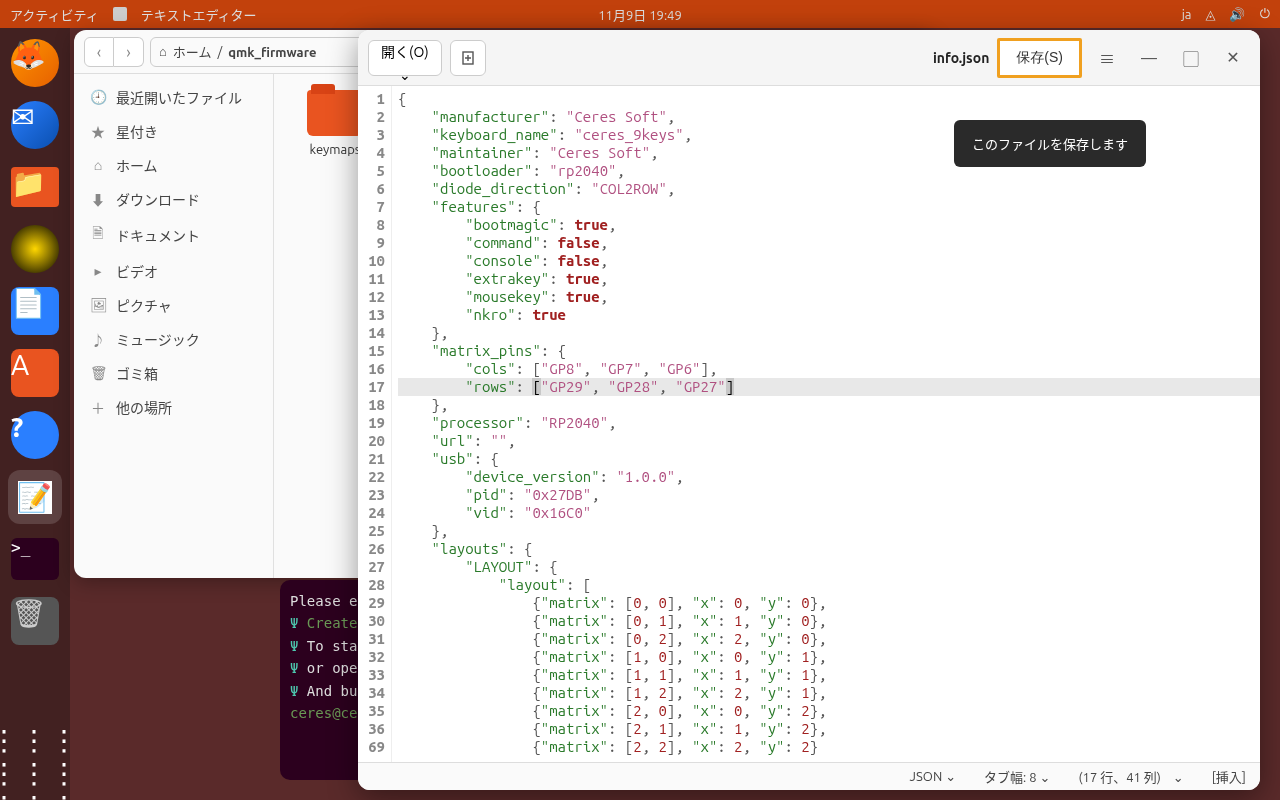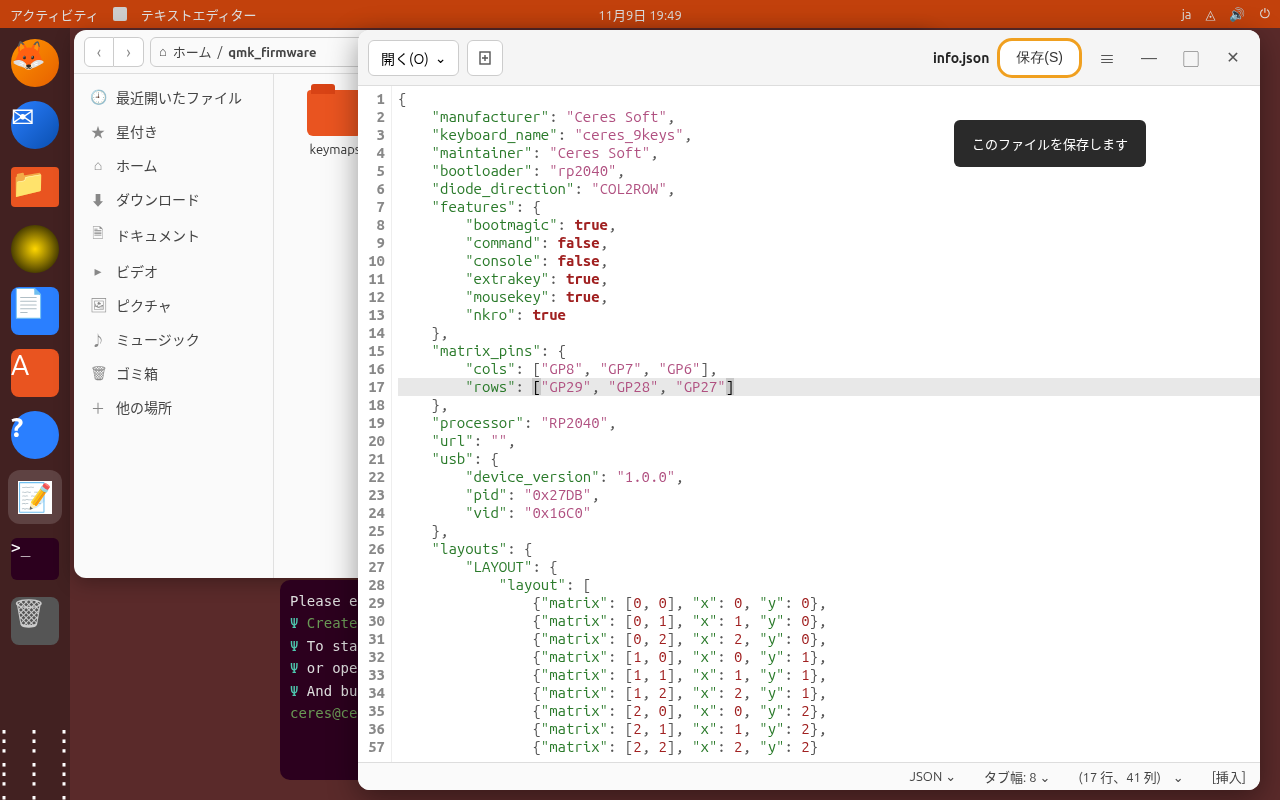--- a/index.html
+++ b/index.html
@@ -42,26 +42,26 @@
 .folder-icon { width: 56px; height: 46px; background: #e95420; border-radius: 4px 4px 6px 6px; margin: 0 auto 6px; position: relative; }
 .folder-icon::before { content: ""; position: absolute; top: -6px; left: 4px; width: 24px; height: 10px; background: #d84315; border-radius: 3px 3px 0 0; }
 .folder-label { font-size: 13px; color: #333; }
 
 .terminal { position: absolute; left: 280px; top: 580px; width: 660px; height: 200px; background: #2c001e; color: #ddd; font-family: monospace; font-size: 14px; padding: 10px; border-radius: 10px; line-height: 1.6; }
 .term-cyan { color: #4ec9b0; }
 .term-green { color: #6a9955; margin-top: 32px; }
 
 .editor { position: absolute; left: 358px; top: 30px; width: 902px; height: 760px; background: #fff; border-radius: 12px; box-shadow: 0 8px 30px rgba(0,0,0,0.4); display: flex; flex-direction: column; overflow: hidden; }
 .editor-header { height: 56px; display: flex; align-items: center; padding: 0 10px; gap: 8px; border-bottom: 1px solid #ddd; background: #f5f5f5; }
-.ed-open { height: 36px; padding: 0 12px; border: 1px solid #ccc; background: #fff; border-radius: 6px; display: flex; align-items: center; gap: 6px; font-size: 14px; }
+.ed-open { height: 36px; padding: 0 12px; border: 1px solid #ccc; background: #fff; border-radius: 6px; display: flex; align-items: center; gap: 6px; font-size: 14px; flex-direction: column; }
 .ed-newtab { width: 36px; height: 36px; border: 1px solid #ccc; background: #fff; border-radius: 6px; display: flex; align-items: center; justify-content: center; }
 .ed-title { flex: 1; text-align: right; }
 .ed-title-main { font-weight: bold; font-size: 14px; color: #222; }
 .ed-title-sub { font-size: 12px; color: #888; }
-.ed-save { height: 40px; padding: 0 16px; border: 3px solid #f0a020; background: #fff; border-radius: 15px; font-size: 14px; color: #333; }
+.ed-save { height: 40px; padding: 0 16px; border: 3px solid #f0a020; background: #fff; border-radius: 2px; font-size: 14px; color: #333; }
 .ed-iconbtn { width: 34px; height: 34px; border-radius: 6px; display: flex; align-items: center; justify-content: center; color: #555; font-size: 16px; }
 
 .tooltip { position: absolute; right: 114px; top: 90px; background: #2a2a2a; color: #fff; padding: 14px 18px; font-size: 13px; border-radius: 6px; z-index: 10; }
 
 .editor-body { flex: 1; display: flex; font-family: "Ubuntu Mono", monospace; font-size: 15px; overflow: hidden; background: #fff; }
 .gutter { width: 34px; text-align: right; padding: 4px 6px 4px 0; color: #888; background: #fff; user-select: none; border-right: 1px solid #eee; }
 .gutter div { height: 18px; line-height: 18px; font-weight: bold; }
 .code { flex: 1; padding: 4px 0 4px 6px; white-space: pre; }
 .code-line { height: 18px; line-height: 18px; }
 .code-line.hl { background: #e8e8e8; }
@@ -258,21 +258,21 @@
         <div>27</div>
         <div>28</div>
         <div>29</div>
         <div>30</div>
         <div>31</div>
         <div>32</div>
         <div>33</div>
         <div>34</div>
         <div>35</div>
         <div>36</div>
-        <div>57</div>
+        <div>69</div>
       </div>
     <div class="code" id="code"><div class="code-line"><span class="tok-brace">{</span></div><div class="code-line">    <span class="tok-key">"manufacturer"</span><span class="tok-punc">:</span> <span class="tok-str">"Ceres Soft"</span><span class="tok-punc">,</span></div><div class="code-line">    <span class="tok-key">"keyboard_name"</span><span class="tok-punc">:</span> <span class="tok-str">"ceres_9keys"</span><span class="tok-punc">,</span></div><div class="code-line">    <span class="tok-key">"maintainer"</span><span class="tok-punc">:</span> <span class="tok-str">"Ceres Soft"</span><span class="tok-punc">,</span></div><div class="code-line">    <span class="tok-key">"bootloader"</span><span class="tok-punc">:</span> <span class="tok-str">"rp2040"</span><span class="tok-punc">,</span></div><div class="code-line">    <span class="tok-key">"diode_direction"</span><span class="tok-punc">:</span> <span class="tok-str">"COL2ROW"</span><span class="tok-punc">,</span></div><div class="code-line">    <span class="tok-key">"features"</span><span class="tok-punc">:</span> <span class="tok-brace">{</span></div><div class="code-line">        <span class="tok-key">"bootmagic"</span><span class="tok-punc">:</span> <span class="tok-kw">true</span><span class="tok-punc">,</span></div><div class="code-line">        <span class="tok-key">"command"</span><span class="tok-punc">:</span> <span class="tok-kw">false</span><span class="tok-punc">,</span></div><div class="code-line">        <span class="tok-key">"console"</span><span class="tok-punc">:</span> <span class="tok-kw">false</span><span class="tok-punc">,</span></div><div class="code-line">        <span class="tok-key">"extrakey"</span><span class="tok-punc">:</span> <span class="tok-kw">true</span><span class="tok-punc">,</span></div><div class="code-line">        <span class="tok-key">"mousekey"</span><span class="tok-punc">:</span> <span class="tok-kw">true</span><span class="tok-punc">,</span></div><div class="code-line">        <span class="tok-key">"nkro"</span><span class="tok-punc">:</span> <span class="tok-kw">true</span></div><div class="code-line">    <span class="tok-brace">}</span><span class="tok-punc">,</span></div><div class="code-line">    <span class="tok-key">"matrix_pins"</span><span class="tok-punc">:</span> <span class="tok-brace">{</span></div><div class="code-line">        <span class="tok-key">"cols"</span><span class="tok-punc">:</span> <span class="tok-brace">[</span><span class="tok-str">"GP8"</span><span class="tok-punc">,</span> <span class="tok-str">"GP7"</span><span class="tok-punc">,</span> <span class="tok-str">"GP6"</span><span class="tok-brace">]</span><span class="tok-punc">,</span></div><div class="code-line hl">        <span class="tok-key">"rows"</span><span class="tok-punc">:</span> <span class="sel">[</span><span class="tok-str">"GP29"</span><span class="tok-punc">,</span> <span class="tok-str">"GP28"</span><span class="tok-punc">,</span> <span class="tok-str">"GP27"</span><span class="sel">]</span></div><div class="code-line">    <span class="tok-brace">}</span><span class="tok-punc">,</span></div><div class="code-line">    <span class="tok-key">"processor"</span><span class="tok-punc">:</span> <span class="tok-str">"RP2040"</span><span class="tok-punc">,</span></div><div class="code-line">    <span class="tok-key">"url"</span><span class="tok-punc">:</span> <span class="tok-str">""</span><span class="tok-punc">,</span></div><div class="code-line">    <span class="tok-key">"usb"</span><span class="tok-punc">:</span> <span class="tok-brace">{</span></div><div class="code-line">        <span class="tok-key">"device_version"</span><span class="tok-punc">:</span> <span class="tok-str">"1.0.0"</span><span class="tok-punc">,</span></div><div class="code-line">        <span class="tok-key">"pid"</span><span class="tok-punc">:</span> <span class="tok-str">"0x27DB"</span><span class="tok-punc">,</span></div><div class="code-line">        <span class="tok-key">"vid"</span><span class="tok-punc">:</span> <span class="tok-str">"0x16C0"</span></div><div class="code-line">    <span class="tok-brace">}</span><span class="tok-punc">,</span></div><div class="code-line">    <span class="tok-key">"layouts"</span><span class="tok-punc">:</span> <span class="tok-brace">{</span></div><div class="code-line">        <span class="tok-key">"LAYOUT"</span><span class="tok-punc">:</span> <span class="tok-brace">{</span></div><div class="code-line">            <span class="tok-key">"layout"</span><span class="tok-punc">:</span> <span class="tok-brace">[</span></div><div class="code-line">                <span class="tok-brace">{</span><span class="tok-key">"matrix"</span><span class="tok-punc">:</span> <span class="tok-brace">[</span><span class="tok-num">0</span><span class="tok-punc">,</span> <span class="tok-num">0</span><span class="tok-brace">]</span><span class="tok-punc">,</span> <span class="tok-key">"x"</span><span class="tok-punc">:</span> <span class="tok-num">0</span><span class="tok-punc">,</span> <span class="tok-key">"y"</span><span class="tok-punc">:</span> <span class="tok-num">0</span><span class="tok-brace">}</span><span class="tok-punc">,</span></div><div class="code-line">                <span class="tok-brace">{</span><span class="tok-key">"matrix"</span><span class="tok-punc">:</span> <span class="tok-brace">[</span><span class="tok-num">0</span><span class="tok-punc">,</span> <span class="tok-num">1</span><span class="tok-brace">]</span><span class="tok-punc">,</span> <span class="tok-key">"x"</span><span class="tok-punc">:</span> <span class="tok-num">1</span><span class="tok-punc">,</span> <span class="tok-key">"y"</span><span class="tok-punc">:</span> <span class="tok-num">0</span><span class="tok-brace">}</span><span class="tok-punc">,</span></div><div class="code-line">                <span class="tok-brace">{</span><span class="tok-key">"matrix"</span><span class="tok-punc">:</span> <span class="tok-brace">[</span><span class="tok-num">0</span><span class="tok-punc">,</span> <span class="tok-num">2</span><span class="tok-brace">]</span><span class="tok-punc">,</span> <span class="tok-key">"x"</span><span class="tok-punc">:</span> <span class="tok-num">2</span><span class="tok-punc">,</span> <span class="tok-key">"y"</span><span class="tok-punc">:</span> <span class="tok-num">0</span><span class="tok-brace">}</span><span class="tok-punc">,</span></div><div class="code-line">                <span class="tok-brace">{</span><span class="tok-key">"matrix"</span><span class="tok-punc">:</span> <span class="tok-brace">[</span><span class="tok-num">1</span><span class="tok-punc">,</span> <span class="tok-num">0</span><span class="tok-brace">]</span><span class="tok-punc">,</span> <span class="tok-key">"x"</span><span class="tok-punc">:</span> <span class="tok-num">0</span><span class="tok-punc">,</span> <span class="tok-key">"y"</span><span class="tok-punc">:</span> <span class="tok-num">1</span><span class="tok-brace">}</span><span class="tok-punc">,</span></div><div class="code-line">                <span class="tok-brace">{</span><span class="tok-key">"matrix"</span><span class="tok-punc">:</span> <span class="tok-brace">[</span><span class="tok-num">1</span><span class="tok-punc">,</span> <span class="tok-num">1</span><span class="tok-brace">]</span><span class="tok-punc">,</span> <span class="tok-key">"x"</span><span class="tok-punc">:</span> <span class="tok-num">1</span><span class="tok-punc">,</span> <span class="tok-key">"y"</span><span class="tok-punc">:</span> <span class="tok-num">1</span><span class="tok-brace">}</span><span class="tok-punc">,</span></div><div class="code-line">                <span class="tok-brace">{</span><span class="tok-key">"matrix"</span><span class="tok-punc">:</span> <span class="tok-brace">[</span><span class="tok-num">1</span><span class="tok-punc">,</span> <span class="tok-num">2</span><span class="tok-brace">]</span><span class="tok-punc">,</span> <span class="tok-key">"x"</span><span class="tok-punc">:</span> <span class="tok-num">2</span><span class="tok-punc">,</span> <span class="tok-key">"y"</span><span class="tok-punc">:</span> <span class="tok-num">1</span><span class="tok-brace">}</span><span class="tok-punc">,</span></div><div class="code-line">                <span class="tok-brace">{</span><span class="tok-key">"matrix"</span><span class="tok-punc">:</span> <span class="tok-brace">[</span><span class="tok-num">2</span><span class="tok-punc">,</span> <span class="tok-num">0</span><span class="tok-brace">]</span><span class="tok-punc">,</span> <span class="tok-key">"x"</span><span class="tok-punc">:</span> <span class="tok-num">0</span><span class="tok-punc">,</span> <span class="tok-key">"y"</span><span class="tok-punc">:</span> <span class="tok-num">2</span><span class="tok-brace">}</span><span class="tok-punc">,</span></div><div class="code-line">                <span class="tok-brace">{</span><span class="tok-key">"matrix"</span><span class="tok-punc">:</span> <span class="tok-brace">[</span><span class="tok-num">2</span><span class="tok-punc">,</span> <span class="tok-num">1</span><span class="tok-brace">]</span><span class="tok-punc">,</span> <span class="tok-key">"x"</span><span class="tok-punc">:</span> <span class="tok-num">1</span><span class="tok-punc">,</span> <span class="tok-key">"y"</span><span class="tok-punc">:</span> <span class="tok-num">2</span><span class="tok-brace">}</span><span class="tok-punc">,</span></div><div class="code-line">                <span class="tok-brace">{</span><span class="tok-key">"matrix"</span><span class="tok-punc">:</span> <span class="tok-brace">[</span><span class="tok-num">2</span><span class="tok-punc">,</span> <span class="tok-num">2</span><span class="tok-brace">]</span><span class="tok-punc">,</span> <span class="tok-key">"x"</span><span class="tok-punc">:</span> <span class="tok-num">2</span><span class="tok-punc">,</span> <span class="tok-key">"y"</span><span class="tok-punc">:</span> <span class="tok-num">2</span><span class="tok-brace">}</span></div></div>
   </div>
 
   <div class="editor-status">
     <span><span>JSON</span> ⌄</span>
     <span><span>タブ幅: 8</span> ⌄</span>
     <span><span>(17 行、41 列)</span>&nbsp;&nbsp;&nbsp;&nbsp;⌄</span>
     <span>[挿入]</span>
   </div>

